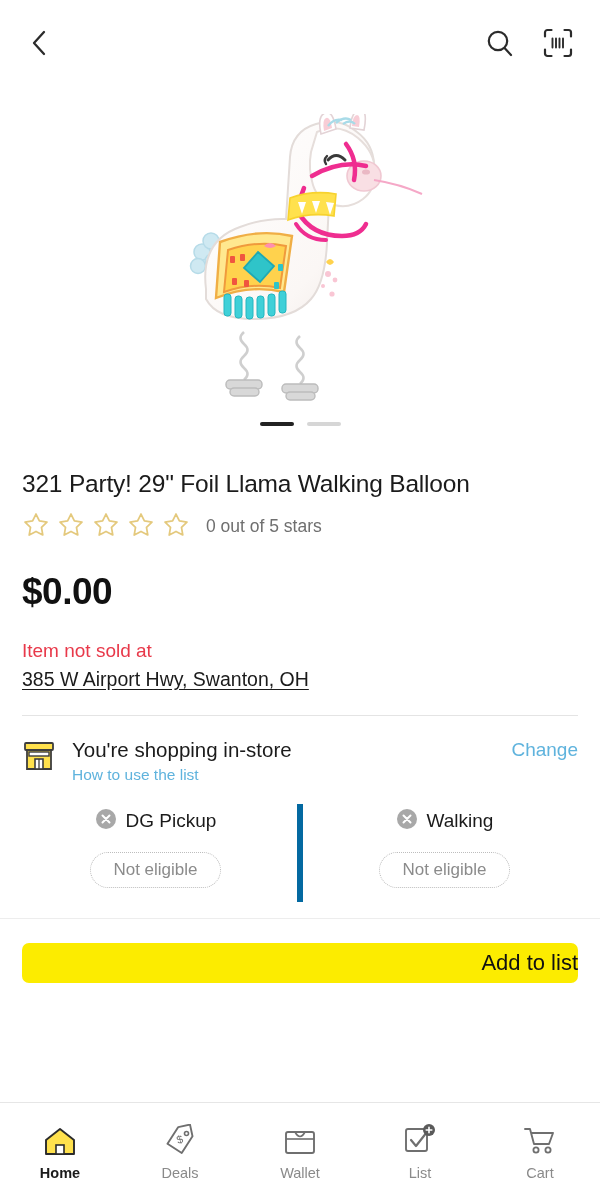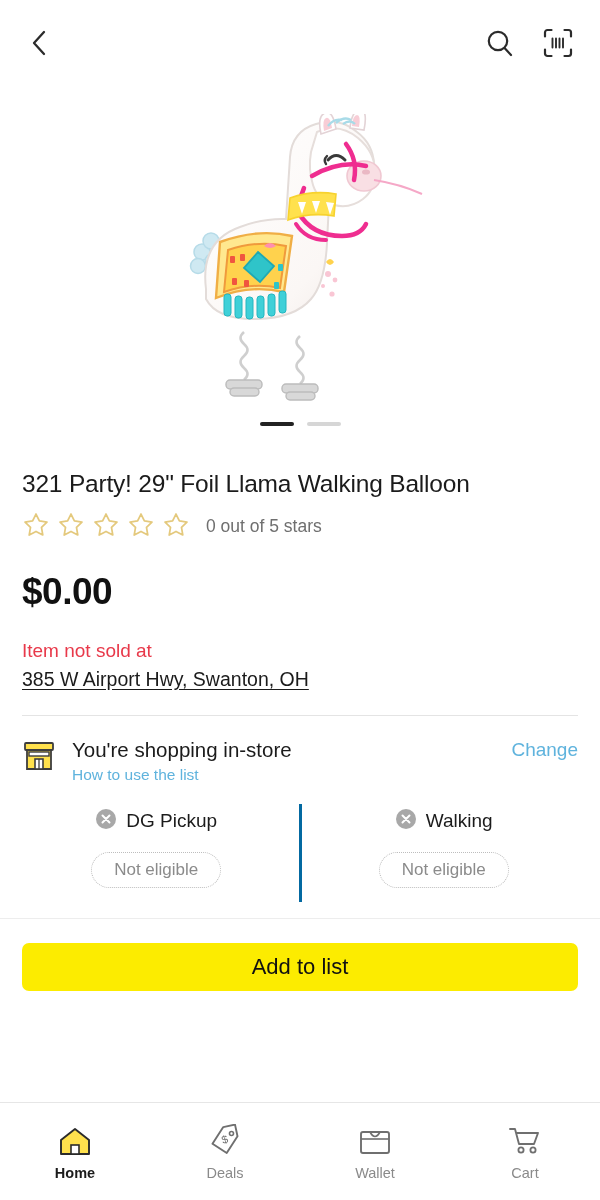--- a/index.html
+++ b/index.html
@@ -43,32 +43,32 @@
   .shop-mode { display:flex; align-items:flex-start; padding: 22px 22px 0 22px; }
   .store-icon { flex:0 0 34px; margin-top:2px; }
   .shop-texts { flex:1; padding-left: 16px; }
   .shop-title { font-size: 20.5px; color:#1b1b1b; font-weight:400; }
   .shop-sub { font-size: 15.5px; color:#5fb3dd; margin-top: 4px; cursor:pointer; }
   .change-link { font-size: 19px; color:#5fb3dd; cursor:pointer; padding-top:1px; }
 
   
   .fulfill { display:flex; margin-top: 20px; padding: 0 14px; }
   .fcol { flex:1; display:flex; flex-direction:column; align-items:center; padding: 4px 0 14px; }
-  .fcol.left { border-right: 3px solid #0369a1; text-align: right; }
+  .fcol.left { border-right: 6px solid #0369a1; text-align: right; }
   .frow { display:flex; align-items:center; gap: 9px; }
   .flabel { font-size: 19px; color:#1b1b1b; }
   .pill { margin-top: 18px; border: 1.5px dotted #bdbdbd; border-radius: 18px; padding: 7px 22px; font-size: 17px; color:#8b8b8b; }
 
   .hr2 { height:1px; background:#ededed; margin-top: 16px; }
 
   
   .cta-wrap { padding: 24px 22px 22px 22px; }
   .cta {
-    width:100%; height: 48px; background:#fcec00; border:none; border-radius:7px;
-    font-size: 22px; color:#111111; font-family:inherit; cursor:pointer; font-weight:400;
+    width:100%; height: 40px; background:#fcec00; border:none; border-radius:7px;
+    font-size: 22px; color:#111111; font-family:inherit; cursor:pointer; font-weight:400;text-align:right;
   }
 
   
   .nav { margin-top:auto; height: 98px; flex:0 0 98px; border-top: 1px solid #e6e6e6; display:flex; }
   .nav-item { flex:1; display:flex; flex-direction:column; align-items:center; justify-content:center; gap:9px; cursor:pointer; position:relative; }
   .nav-label { font-size: 14.5px; color:#8a8a8a; }
   .nav-item.active .nav-label { color:#1b1b1b; font-weight:700; }
   .nav-ico { height: 34px; display:flex; align-items:flex-end; justify-content:center; }
 </style>
 </head>
@@ -324,20 +324,31 @@
         <svg width="34" height="28" viewBox="0 0 34 28" fill="none">
           <rect x="3" y="4" width="28" height="21" rx="2" stroke="#6f6f6f" stroke-width="1.9"></rect>
           <path d="M3 11 h28" stroke="#6f6f6f" stroke-width="1.6"></path>
           <path d="M12 4 q5 9 10 0" stroke="#6f6f6f" stroke-width="1.6" fill="none"></path>
         </svg>
       </span>
       <span class="nav-label">Wallet</span>
     </div>
     <div class="nav-item">
       <span class="nav-ico">
+        <svg width="34" height="32" viewBox="0 0 34 32" fill="none">
+          <rect x="3" y="5" width="21" height="22" rx="2" stroke="#6f6f6f" stroke-width="1.9"></rect>
+          <path d="M8 16 l5 6 l11 -14" stroke="#6f6f6f" stroke-width="2.2" fill="none" stroke-linecap="round" stroke-linejoin="round"></path>
+          <circle cx="26" cy="6" r="6" fill="#5a5a5a"></circle>
+          <path d="M26 3.2 v5.6 M23.2 6 h5.6" stroke="#ffffff" stroke-width="1.6" stroke-linecap="round"></path>
+        </svg>
+      </span>
+      <span class="nav-label">List</span>
+    </div>
+    <div class="nav-item">
+      <span class="nav-ico">
         <svg width="34" height="30" viewBox="0 0 34 30" fill="none">
           <path d="M2 3 h5 l4 15 h15 l4 -11 h-21" stroke="#6f6f6f" stroke-width="1.9" fill="none" stroke-linecap="round" stroke-linejoin="round"></path>
           <circle cx="13" cy="24" r="2.6" stroke="#6f6f6f" stroke-width="1.8"></circle>
           <circle cx="25" cy="24" r="2.6" stroke="#6f6f6f" stroke-width="1.8"></circle>
         </svg>
       </span>
       <span class="nav-label">Cart</span>
     </div>
   </div>
 

